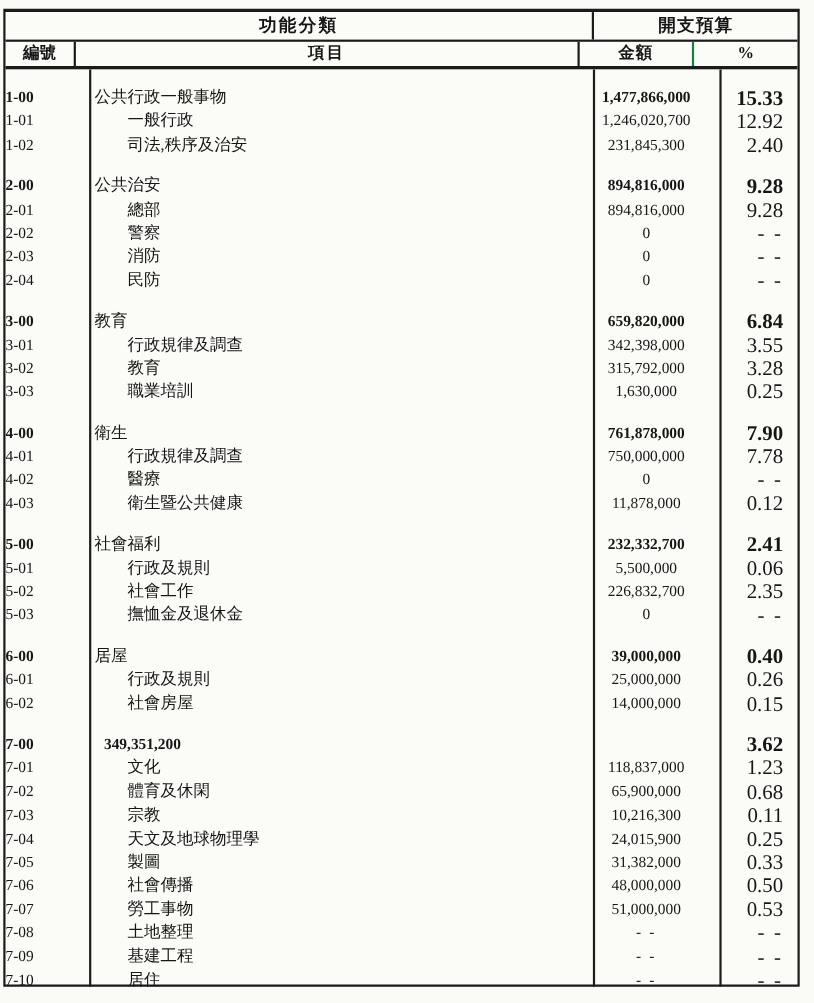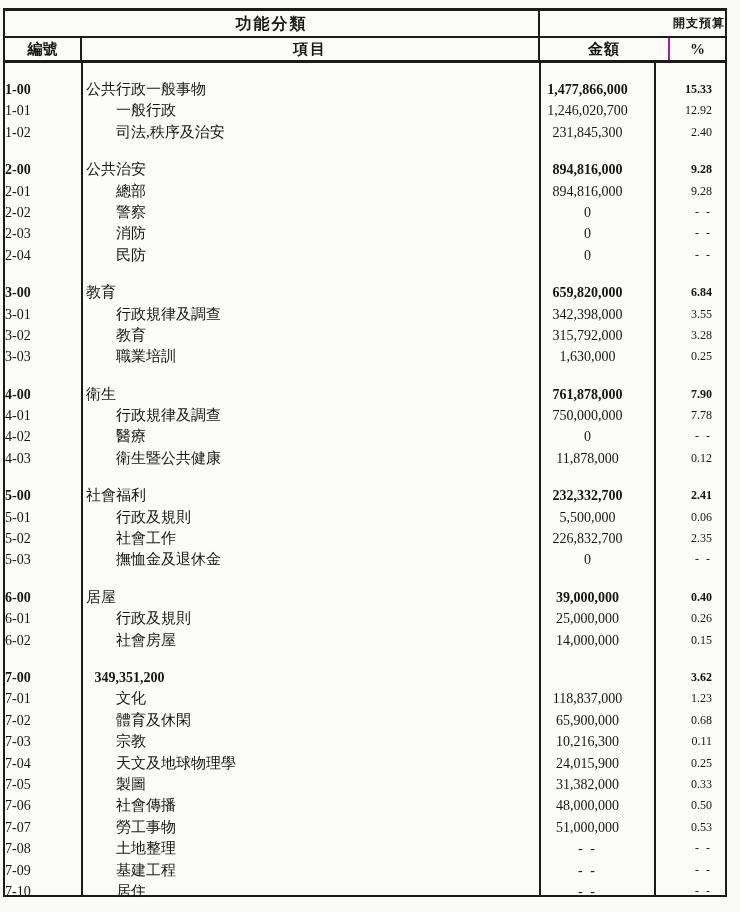--- a/index.html
+++ b/index.html
@@ -32,42 +32,42 @@
     border-right:2px solid #1b1b1b;
     box-sizing:border-box;
     text-align:center;
     line-height:25px;
     font-size:16px;
     font-weight:600;
     letter-spacing:2px;
   }
   .hdr-row1 .right-group{
     flex:1;
-    text-align:right;
+    text-align:center;
     line-height:25px;
-    font-size:12px;
+    font-size:16px;
     font-weight:600;
     letter-spacing:1px;
   }
   .hdr-row2{
     display:flex;
     height:25px;
     border-bottom:3px solid #1b1b1b;
     box-sizing:border-box;
   }
   .hdr-row2 .hc{
     text-align:center;
     line-height:22px;
     font-size:15px;
     font-weight:600;
     box-sizing:border-box;
   }
-  .hc-code{width:77px;border-right:2px solid #1b1b1b;}
+  .hc-code{width:64px;border-right:2px solid #1b1b1b;}
   .hc-item{width:458px;border-right:2px solid #1b1b1b;letter-spacing:2px;}
-  .hc-amount{width:130px;border-right:2px solid #a21caf;letter-spacing:1px;}
+  .hc-amount{width:104px;border-right:2px solid #15803d;letter-spacing:1px;}
   .hc-pct{flex:1;}
   
   .tbody{
     position:relative;
     height:834px;
     overflow:hidden;
   }
   .vline{
     position:absolute;top:0;bottom:0;
     width:2px;background:#1b1b1b;
@@ -95,21 +95,21 @@
   .c-amount{
     width:101px;
     text-align:center;
     padding-right:6px;
     font-size:14px;
   }
   .c-pct{
     flex:1;
     text-align:right;
     padding-right:13px;
-    font-size:12px;
+    font-size:19px;
   }
   .row.group .c-code,
   .row.group .c-amount,
   .row.group .c-pct{font-weight:bold;}
   .row.group .c-item{padding-left:4px;}
   .dash{letter-spacing:2px;}
 </style>
 </head>
 <body>
 

